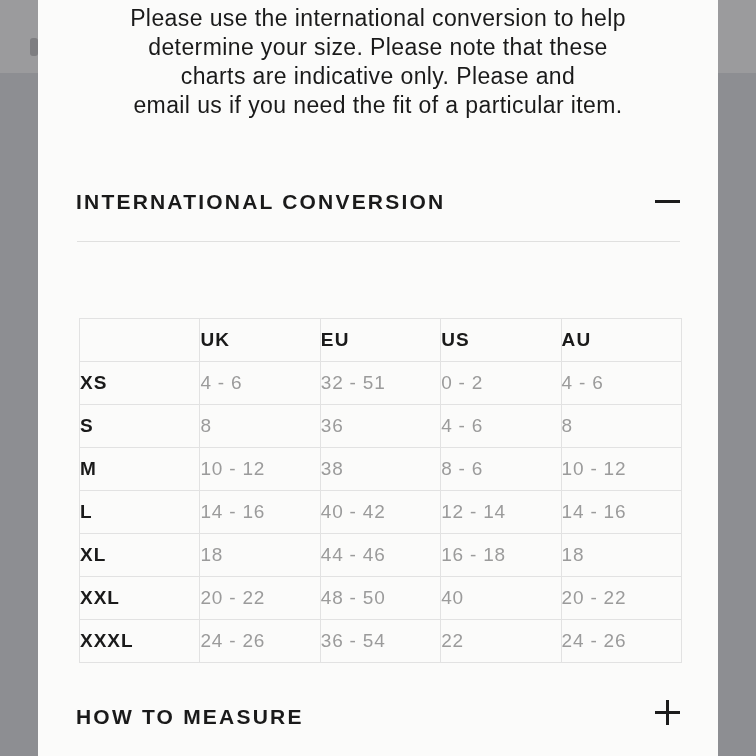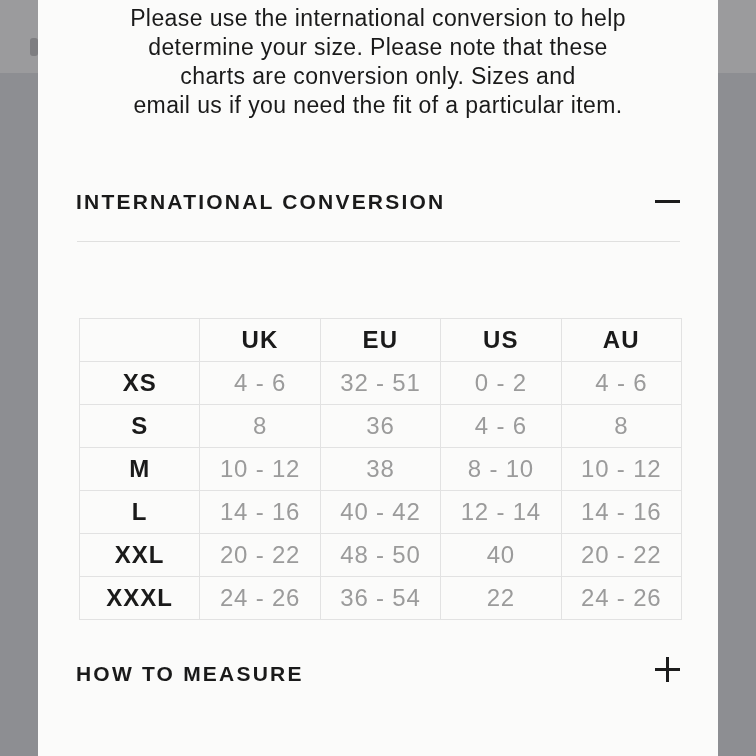--- a/index.html
+++ b/index.html
@@ -62,23 +62,23 @@
   }
   table.size-table{
     margin:76px 0 0 41px;
     width:603px;
     table-layout:fixed;
     border-collapse:collapse;
   }
   table.size-table td{
     border:1px solid var(--border,#e2e2e2);
     height:43px;
-    text-align:center;
+    text-align:left;
     vertical-align:middle;
-    font-size:24px;
+    font-size:19px;
     background:transparent;
   }
   td.head{
     font-weight:bold;
     color:var(--text_primary,#1a1a1a);
     letter-spacing:1.2px;
     height:44px;
   }
   td.size-label{
     font-weight:bold;
@@ -94,21 +94,21 @@
 <body>
 
 <div class="overlay-top"></div>
 <div class="bg-artifact"></div>
 
 <div class="modal">
 
   <div class="intro">
     <div>Please use the international conversion to help</div>
     <div>determine your size. Please note that these</div>
-    <div>charts are conversion only. Sizes and</div>
+    <div>charts are indicative only. Please and</div>
     <div>email us if you need the fit of a particular item.</div>
   </div>
 
   <div class="section-header first">
     <span class="section-title">INTERNATIONAL CONVERSION</span>
     <span class="icon">
       <svg width="25" height="25" viewBox="0 0 25 25">
         <rect x="0" y="11" width="25" height="3" fill="#1c1c1c"></rect>
       </svg>
     </span>
@@ -136,29 +136,36 @@
         <td class="size-label">S</td>
         <td class="size-value">8</td>
         <td class="size-value">36</td>
         <td class="size-value">4 - 6</td>
         <td class="size-value">8</td>
       </tr>
       <tr>
         <td class="size-label">M</td>
         <td class="size-value">10 - 12</td>
         <td class="size-value">38</td>
-        <td class="size-value">8 - 10</td>
+        <td class="size-value">8 - 6</td>
         <td class="size-value">10 - 12</td>
       </tr>
       <tr>
         <td class="size-label">L</td>
         <td class="size-value">14 - 16</td>
         <td class="size-value">40 - 42</td>
         <td class="size-value">12 - 14</td>
         <td class="size-value">14 - 16</td>
+      </tr>
+      <tr>
+        <td class="size-label">XL</td>
+        <td class="size-value">18</td>
+        <td class="size-value">44 - 46</td>
+        <td class="size-value">16 - 18</td>
+        <td class="size-value">18</td>
       </tr>
       <tr>
         <td class="size-label">XXL</td>
         <td class="size-value">20 - 22</td>
         <td class="size-value">48 - 50</td>
         <td class="size-value">40</td>
         <td class="size-value">20 - 22</td>
       </tr>
       <tr>
         <td class="size-label">XXXL</td>

